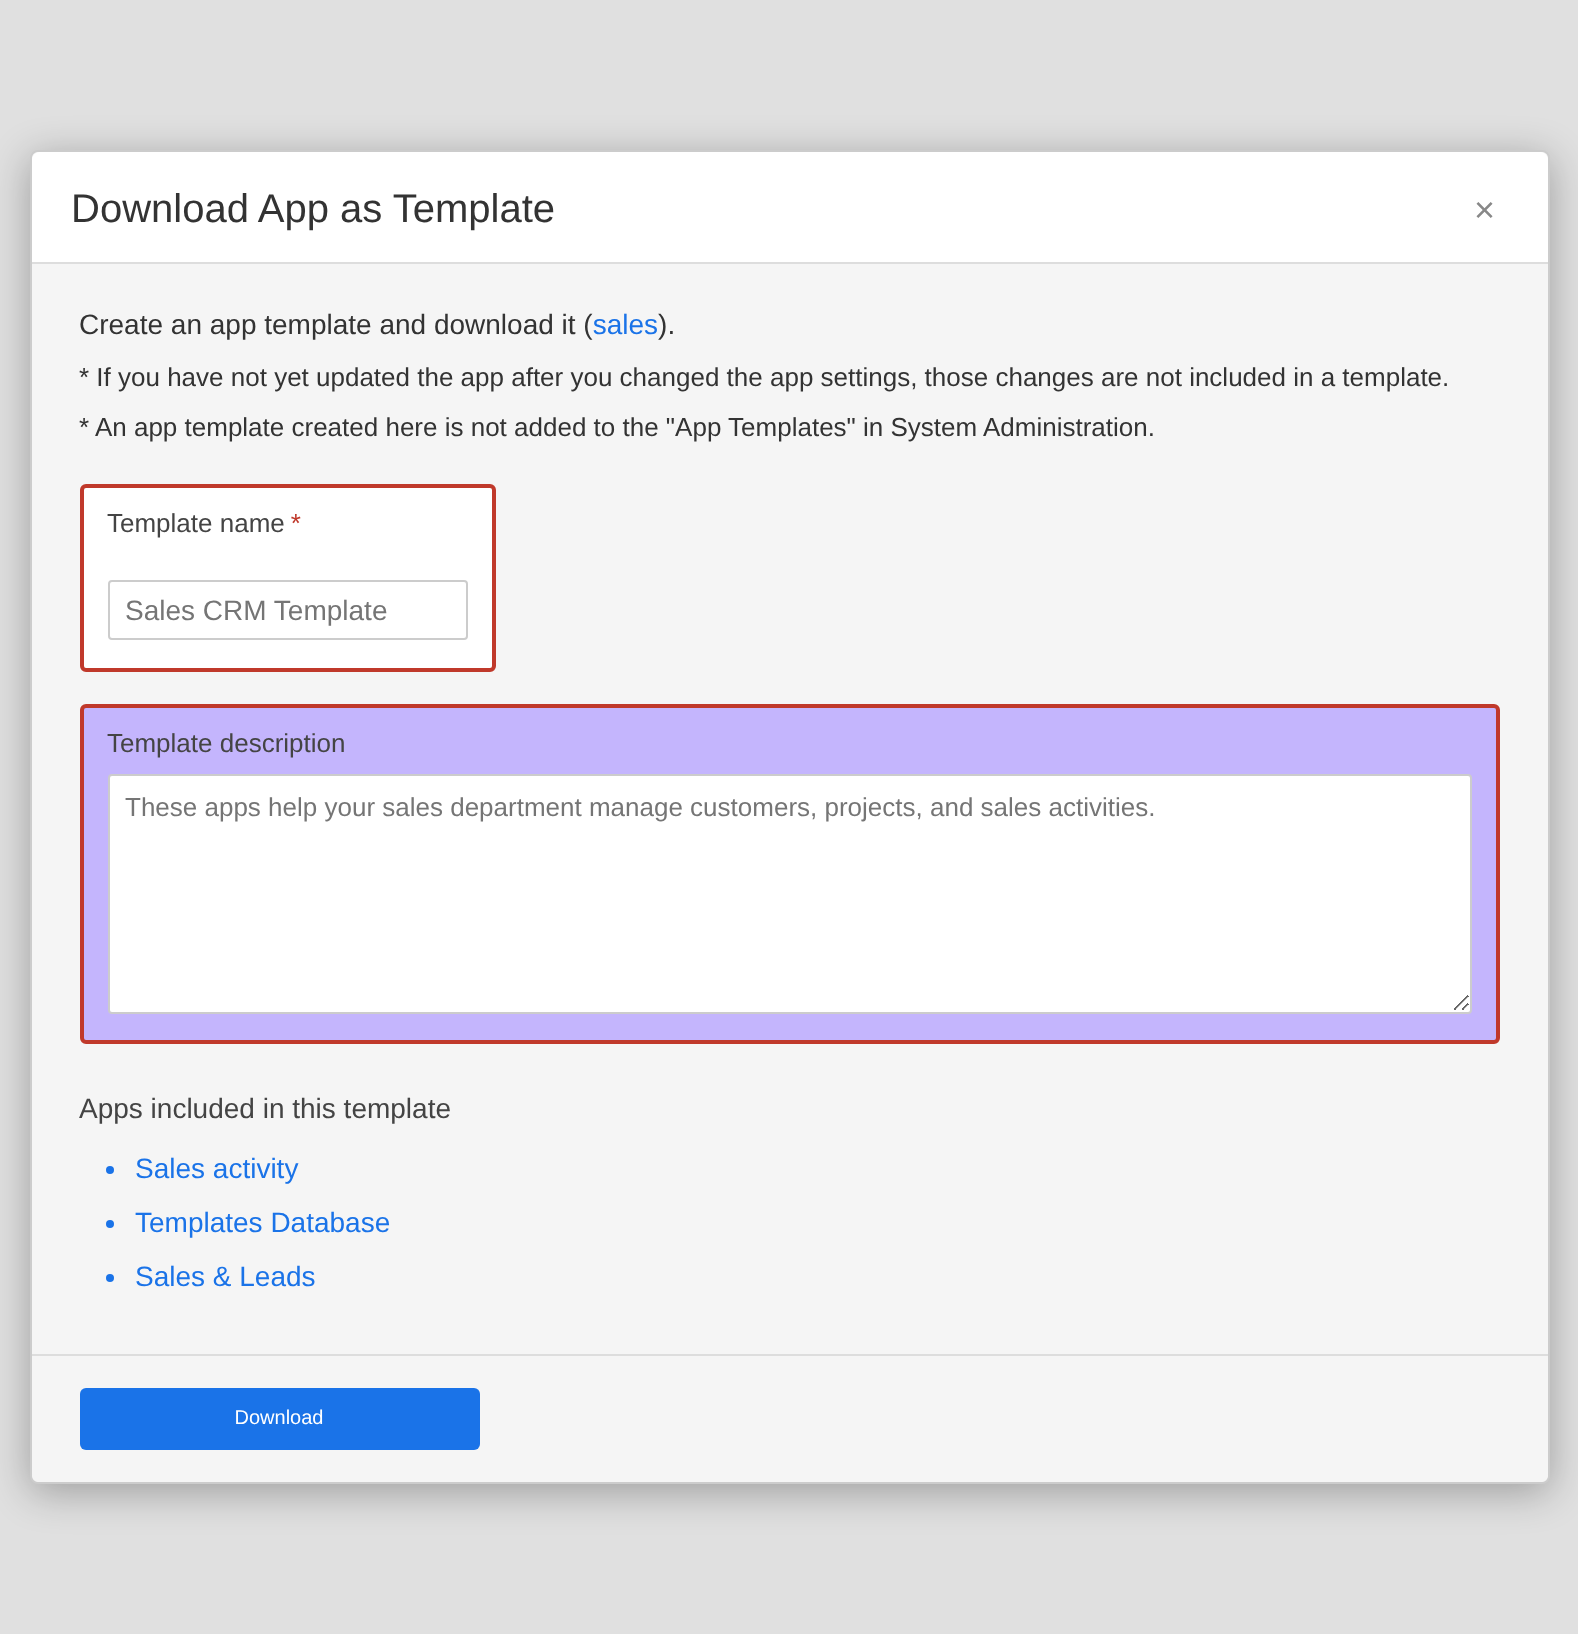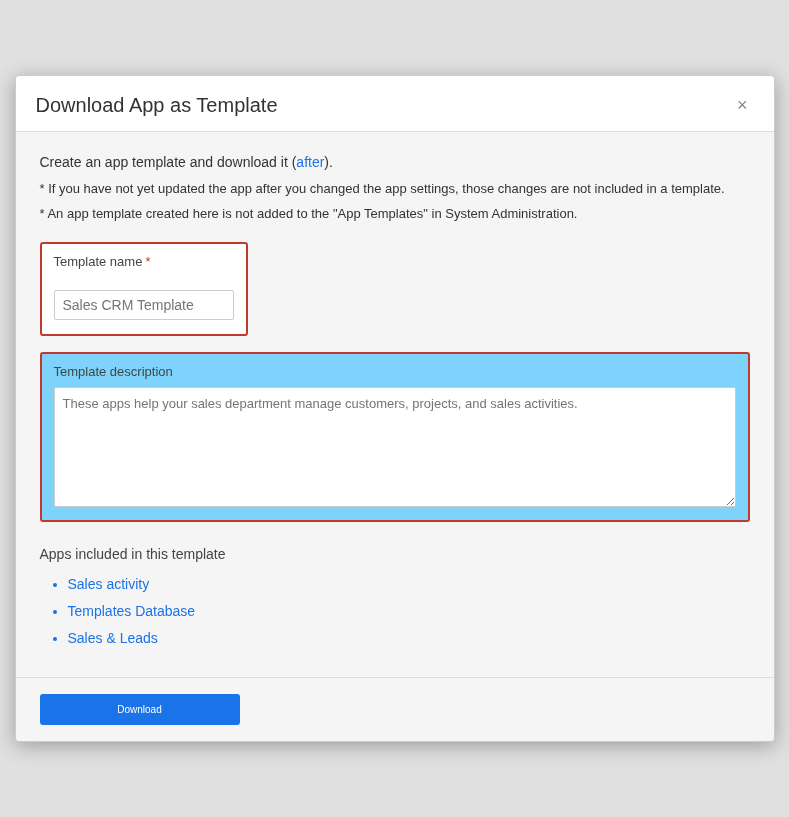--- a/index.html
+++ b/index.html
@@ -112,21 +112,21 @@
       font-size: 14px;
       color: #666;
       width: 180px;
       outline: none;
     }
 
     .desc-group {
       border: 2px solid #c0392b;
       border-radius: 3px;
       padding: 10px 12px 10px 12px;
-      background: #7dd3fc;
+      background: #c4b5fd;
       margin-bottom: 16px;
       display: block;
     }
 
     .desc-label {
       font-size: 13px;
       color: #444;
       margin-bottom: 8px;
       display: block;
     }
@@ -212,21 +212,21 @@
 <div class="dialog-overlay">
 
   <div class="dialog-header">
     <span class="dialog-title">Download App as Template</span>
     <button class="close-btn">×</button>
   </div>
 
   <div class="dialog-body">
 
     <p class="info-text">
-      <span>Create an app template and download it (</span><a class="help-link" href="#">after</a><span>).</span>
+      <span>Create an app template and download it (</span><a class="help-link" href="#">sales</a><span>).</span>
     </p>
     <p class="warning-text">* If you have not yet updated the app after you changed the app settings, those changes are not included in a template.</p>
     <p class="warning-text">* An app template created here is not added to the "App Templates" in System Administration.</p>
 
     <div class="form-section">
       <div class="field-group">
         <label class="field-label">
           <span>Template name</span><span class="required-star">*</span>
         </label>
         <input class="field-input" type="text" placeholder="Sales CRM Template" style="">

